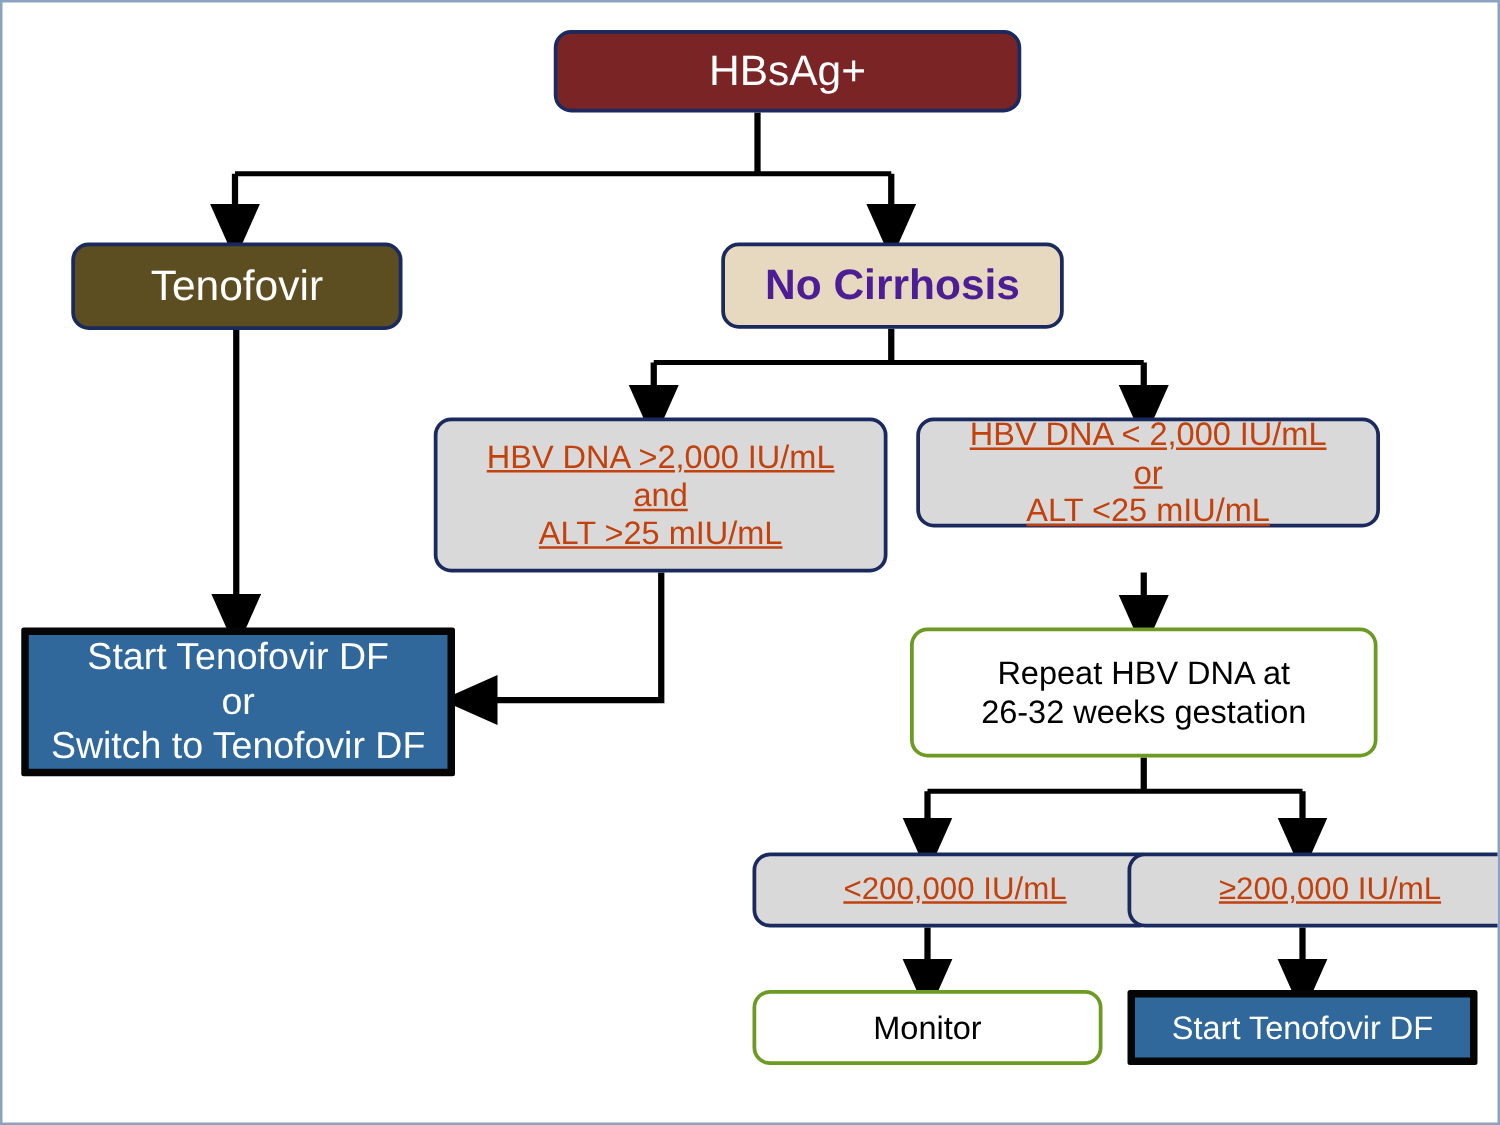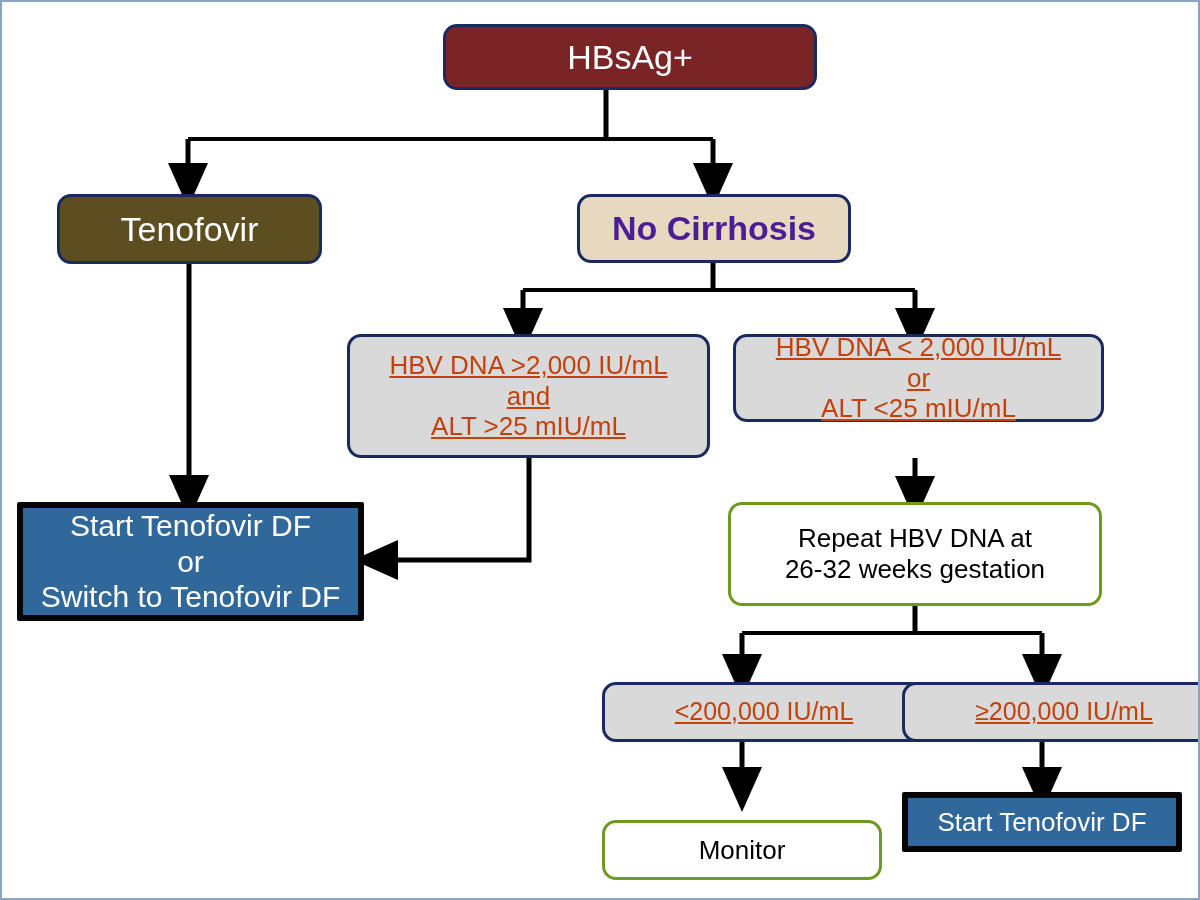--- a/index.html
+++ b/index.html
@@ -134,17 +134,17 @@
 or
 Switch to Tenofovir DF</div>
 
   <div class="node sty-green fs-26" style="left:726px; top:500px; width:374px; height:104px;">Repeat HBV DNA at
 26-32 weeks gestation</div>
 
   <div class="node sty-navy fill-gray fs-25" style="left:600px; top:680px; width:324px; height:60px;">&lt;200,000 IU/mL</div>
 
   <div class="node sty-navy fill-gray fs-25" style="left:900px; top:680px; width:324px; height:60px;">≥200,000 IU/mL</div>
 
-  <div class="node sty-green fs-26" style="left:600px; top:790px; width:280px; height:60px;margin-top:28px;">Monitor</div>
+  <div class="node sty-green fs-26" style="left:600px; top:790px; width:280px; height:60px;">Monitor</div>
 
   <div class="node sty-black fs-26" style="left:900px; top:790px; width:280px; height:60px;">Start Tenofovir DF</div>
 
 </div>
 
 </body></html>

